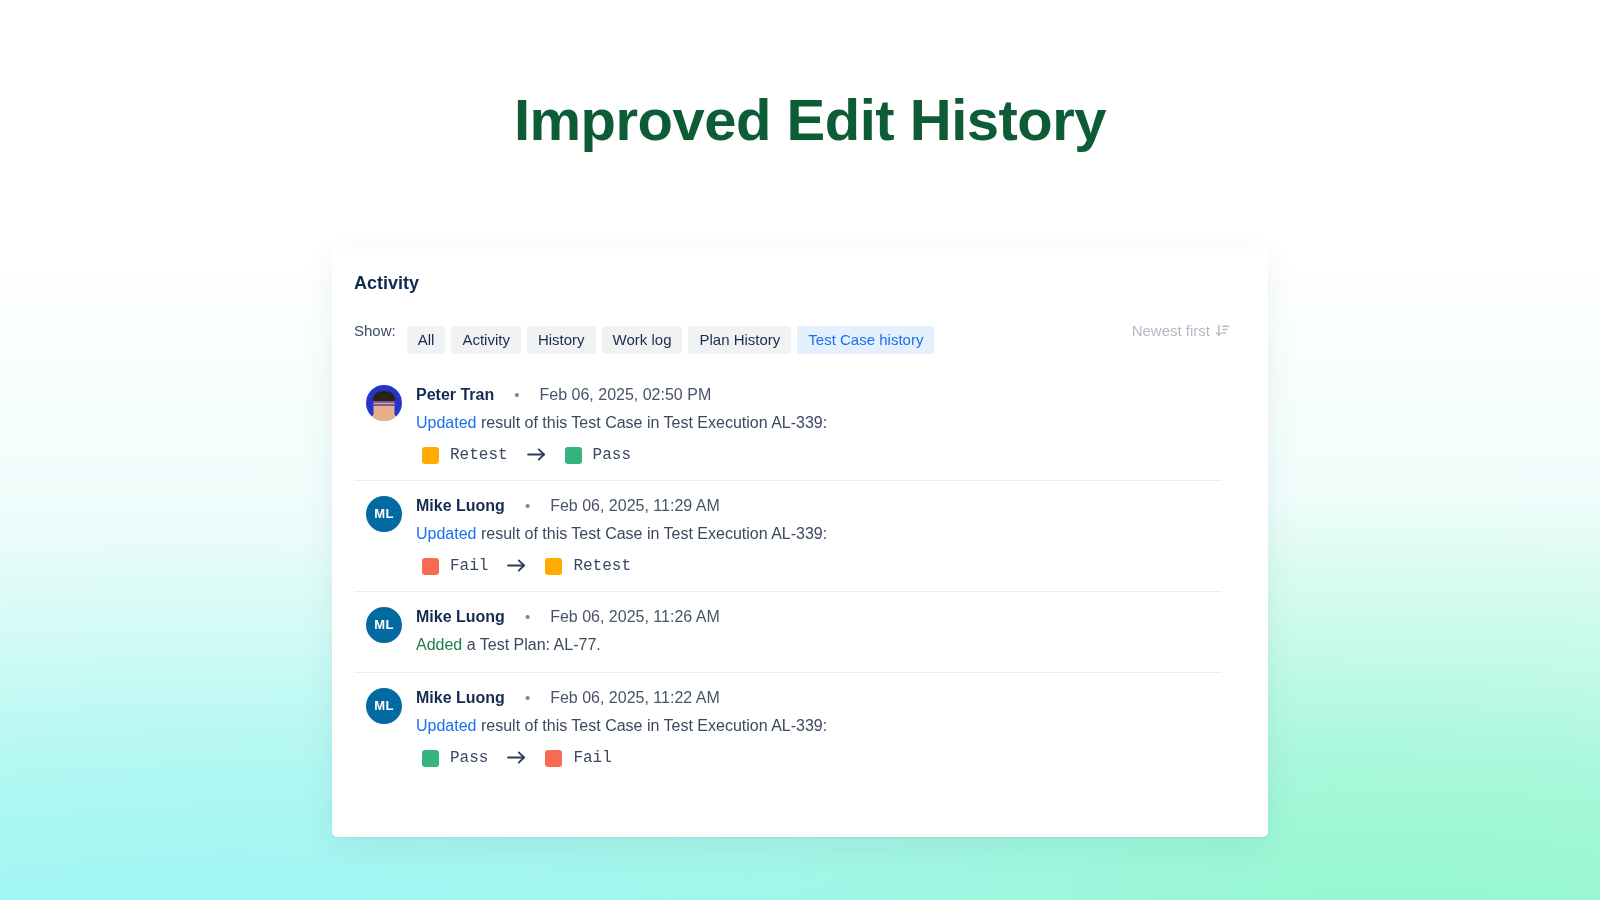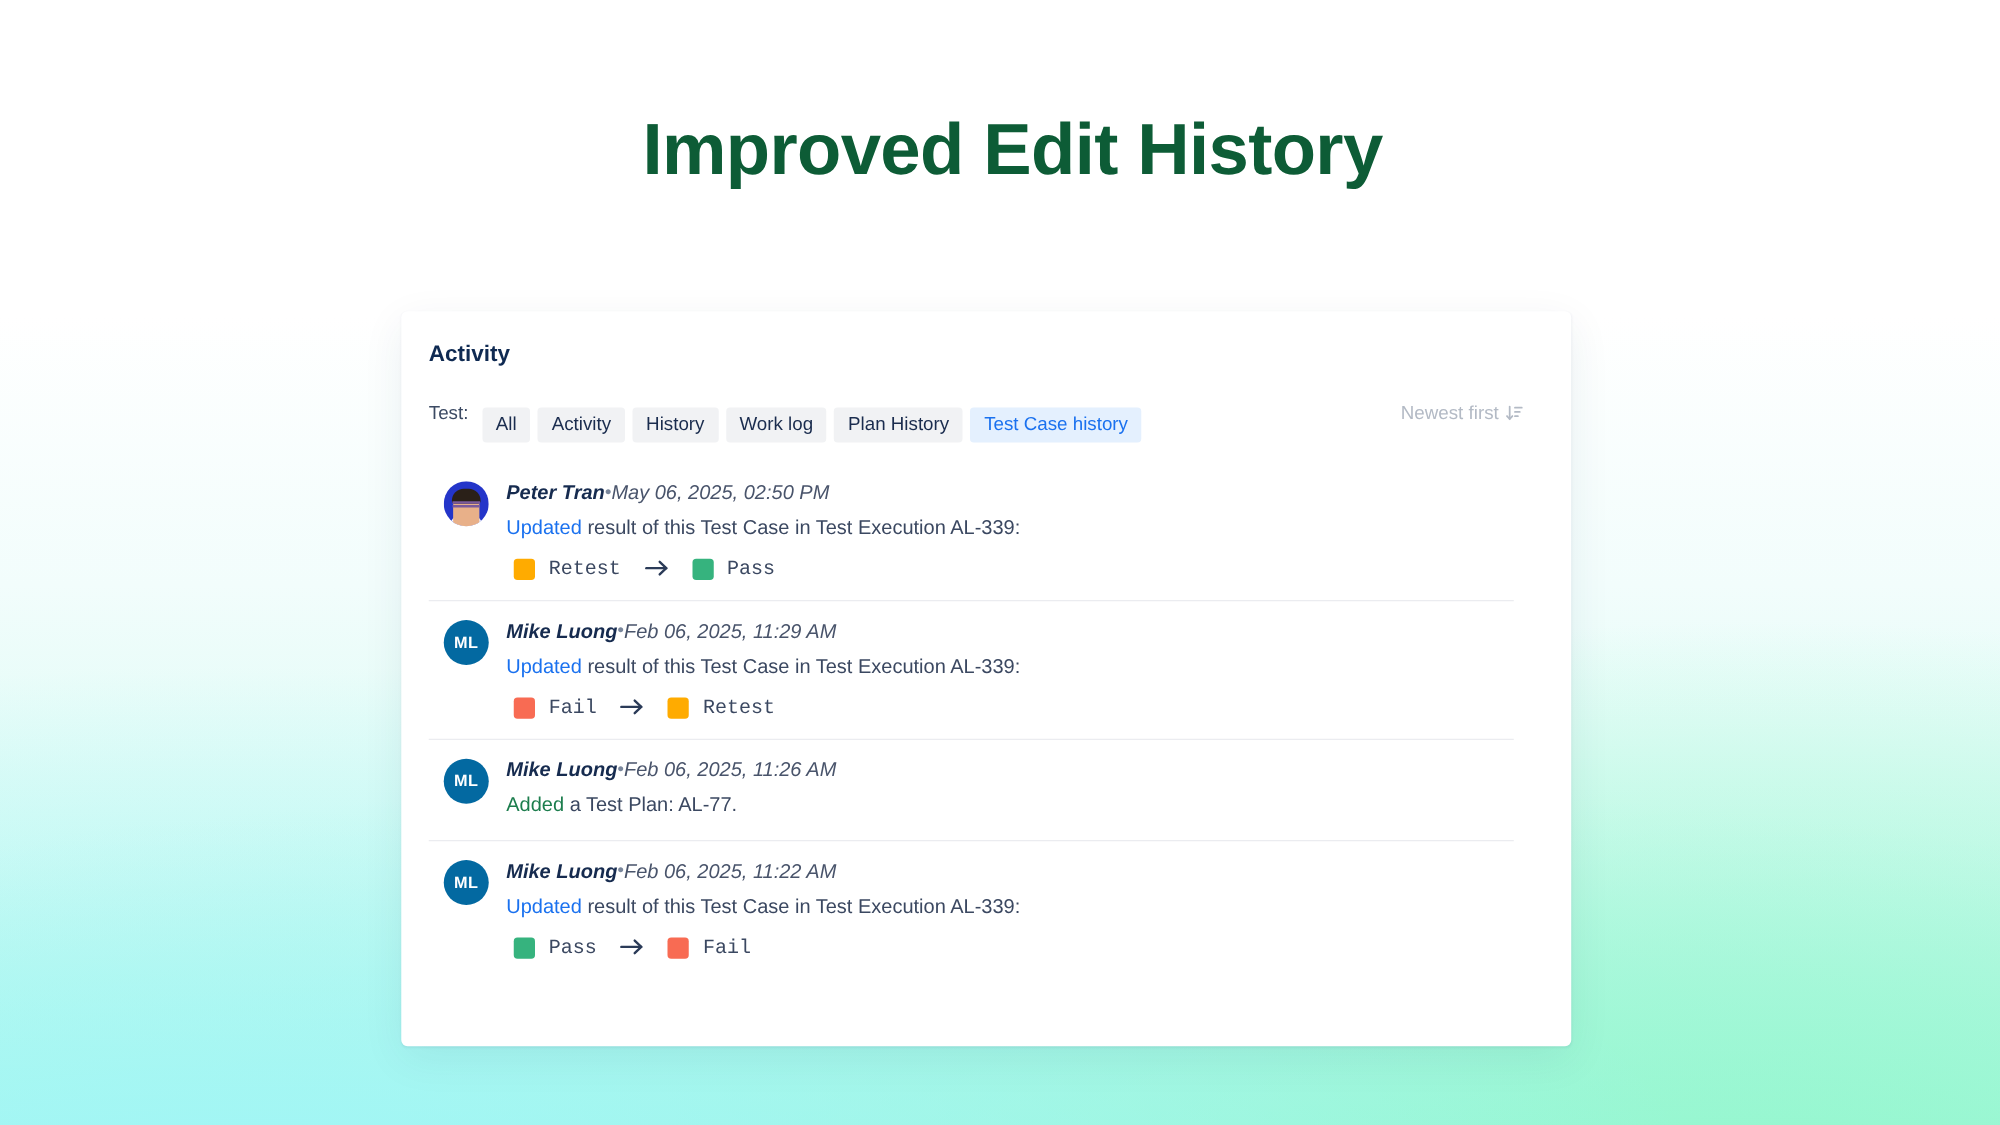--- a/index.html
+++ b/index.html
@@ -35,21 +35,21 @@
     font-weight: 800;
     letter-spacing: -0.5px;
     color: #0d5c36;
     line-height: 1.1;
     padding-left: 20px;
   }
 
   
   #activity-card {
     position: absolute;
-    left: 321px;
+    left: 332px;
     top: 249px;
     width: 936px;
     height: 588px;
     background: #ffffff;
     border-radius: 5px;
     box-shadow: 0 1px 2px rgba(12,40,80,.06), 0 10px 34px rgba(20,60,90,.07);
     padding: 24px 36px 0 22px;
     overflow: hidden;
   }
 
@@ -184,25 +184,24 @@
     transform: translateX(-50%);
     width: 26px; height: 9px;
     border-radius: 9px 9px 0 0;
     background: #f6f7fb;
   }
 
   .item-body { flex: 1; min-width: 0; }
 
   .item-head {
     display: flex;
-    align-items: flex-start;
-    gap: 0;
+    align-items: center;
+    gap: 20px;
     font-size: 16px;
     line-height: 1.35;
-    font-style: italic;
   }
   .author { font-weight: 700; color: #162b4f; }
   .dot { color: #7a879c; font-size: 15px; }
   .timestamp { color: #49546b; }
 
   .item-text {
     margin-top: 6px;
     font-size: 16px;
     color: #3b4861;
     line-height: 1.4;
@@ -233,21 +232,21 @@
 
 <div id="bg-gradient"></div>
 
 <div id="page-title">Improved Edit History</div>
 
 <div id="activity-card">
 
   <div class="card-title">Activity</div>
 
   <div class="filter-row">
-    <span class="show-label">Test:</span>
+    <span class="show-label">Show:</span>
     <div id="tabs-container" style="display:flex; gap:6px;margin-top:20px;">
         <div class="chip"><span>All</span></div>
         <div class="chip"><span>Activity</span></div>
         <div class="chip"><span>History</span></div>
         <div class="chip"><span>Work log</span></div>
         <div class="chip"><span>Plan History</span></div>
         <div class="chip selected"><span>Test Case history</span></div>
       </div>
 
     <div class="newest-first">
@@ -271,21 +270,21 @@
           <div class="ph-bg"></div>
           <div class="ph-body"></div>
           <div class="ph-face"></div>
           <div class="ph-hair"></div>
           <div class="ph-glass"></div>
         </div>
         <div class="item-body">
           <div class="item-head">
             <span class="author">Peter Tran</span>
             <span class="dot">•</span>
-            <span class="timestamp">May 06, 2025, 02:50 PM</span>
+            <span class="timestamp">Feb 06, 2025, 02:50 PM</span>
           </div>
           <div class="item-text"><span class="verb-updated">Updated</span><span> result of this Test Case in Test Execution AL-339:</span></div>
           <div class="transition">
             <span class="status">
               <span class="swatch" style="background:#ffab00"></span>
               <span>Retest</span>
             </span>
             <span class="arrow">
               <svg width="21" height="15" viewBox="0 0 22 16" fill="none" stroke="#2b3b58" stroke-width="2" stroke-linecap="round" stroke-linejoin="round">
                 <path d="M2 8 H19"></path>

